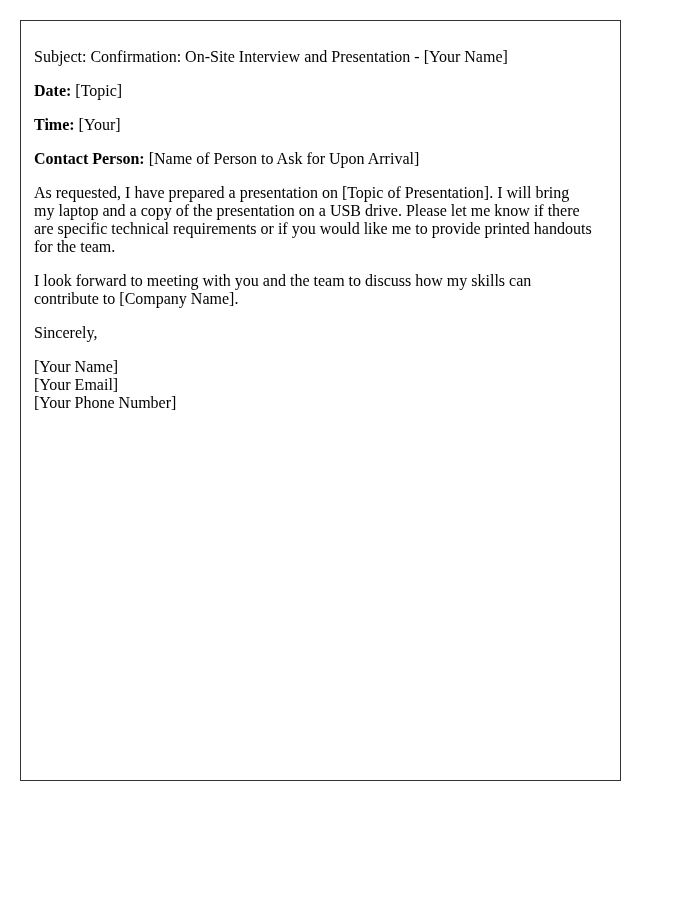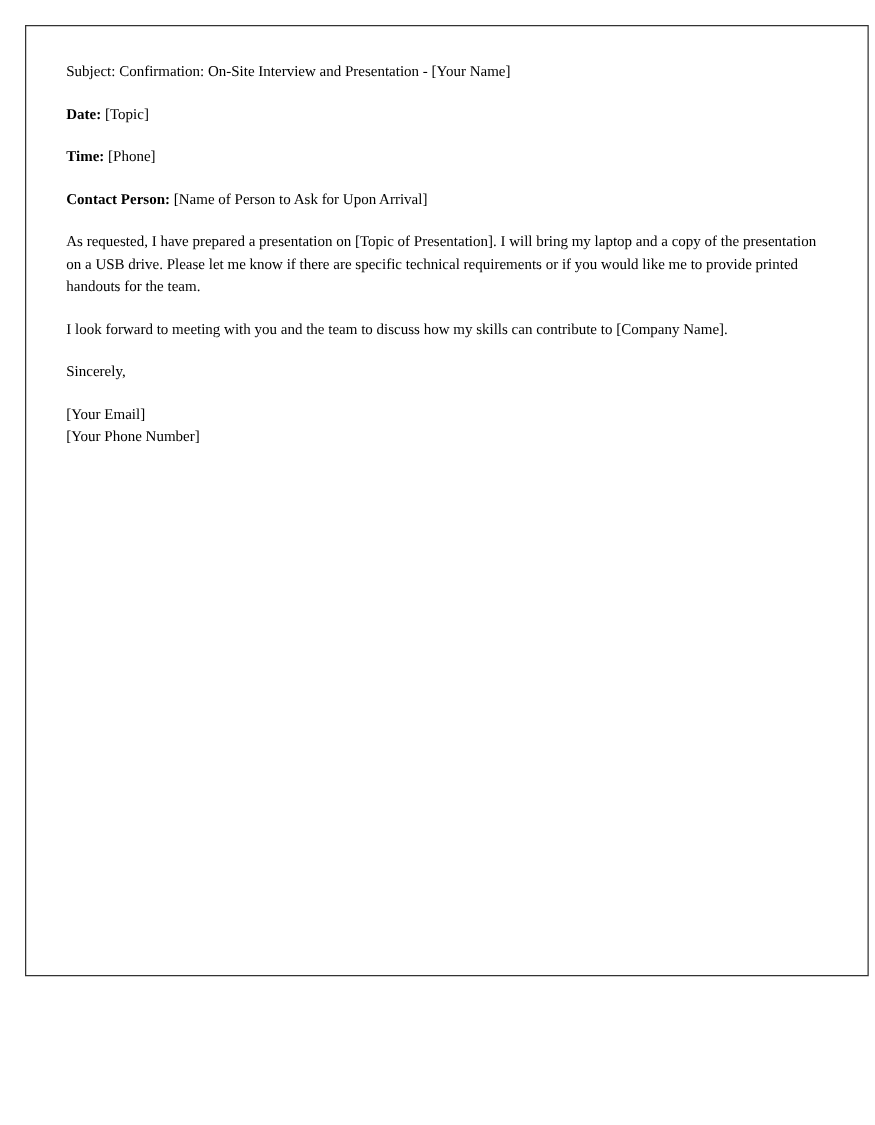--- a/index.html
+++ b/index.html
@@ -11,45 +11,46 @@
       width: 700px;
       height: 900px;
       position: relative;
       font-family: "Liberation Serif", "DejaVu Serif", serif;
       color: #000000;
     }
     .letter {
       position: absolute;
       left: 20px;
       top: 20px;
-      width: 675px;
+      width: 601px;
       height: 761px;
       box-sizing: border-box;
       border: 1px solid #333333;
-      padding: 27px 28px 20px 32px;
-      font-size: 12px;
+      padding: 27px 28px 20px 13px;
+      font-size: 16px;
       line-height: 18px;
     }
     .letter p {
       margin: 0 0 16px 0;
     }
     .bold { font-weight: bold; }
     .sig-line { display: block; }
   </style>
 </head>
 <body>
 
 <div class="letter">
   <p>Subject: Confirmation: On-Site Interview and Presentation - [Your Name]</p>
 
   <p><span class="bold">Date:</span><span> [Topic]</span></p>
-  <p><span class="bold">Time:</span><span> [Phone]</span></p>
+  <p><span class="bold">Time:</span><span> [Your]</span></p>
   <p><span class="bold">Contact Person:</span><span> [Name of Person to Ask for Upon Arrival]</span></p>
 
   <p>As requested, I have prepared a presentation on [Topic of Presentation]. I will bring my laptop and a copy of the presentation on a USB drive. Please let me know if there are specific technical requirements or if you would like me to provide printed handouts for the team.</p>
   <p>I look forward to meeting with you and the team to discuss how my skills can contribute to [Company Name].</p>
   <p>Sincerely,</p>
 
   <p>
+    <span class="sig-line">[Your Name]</span>
     <span class="sig-line">[Your Email]</span>
     <span class="sig-line">[Your Phone Number]</span>
   </p>
 </div>
 
 </body></html>

